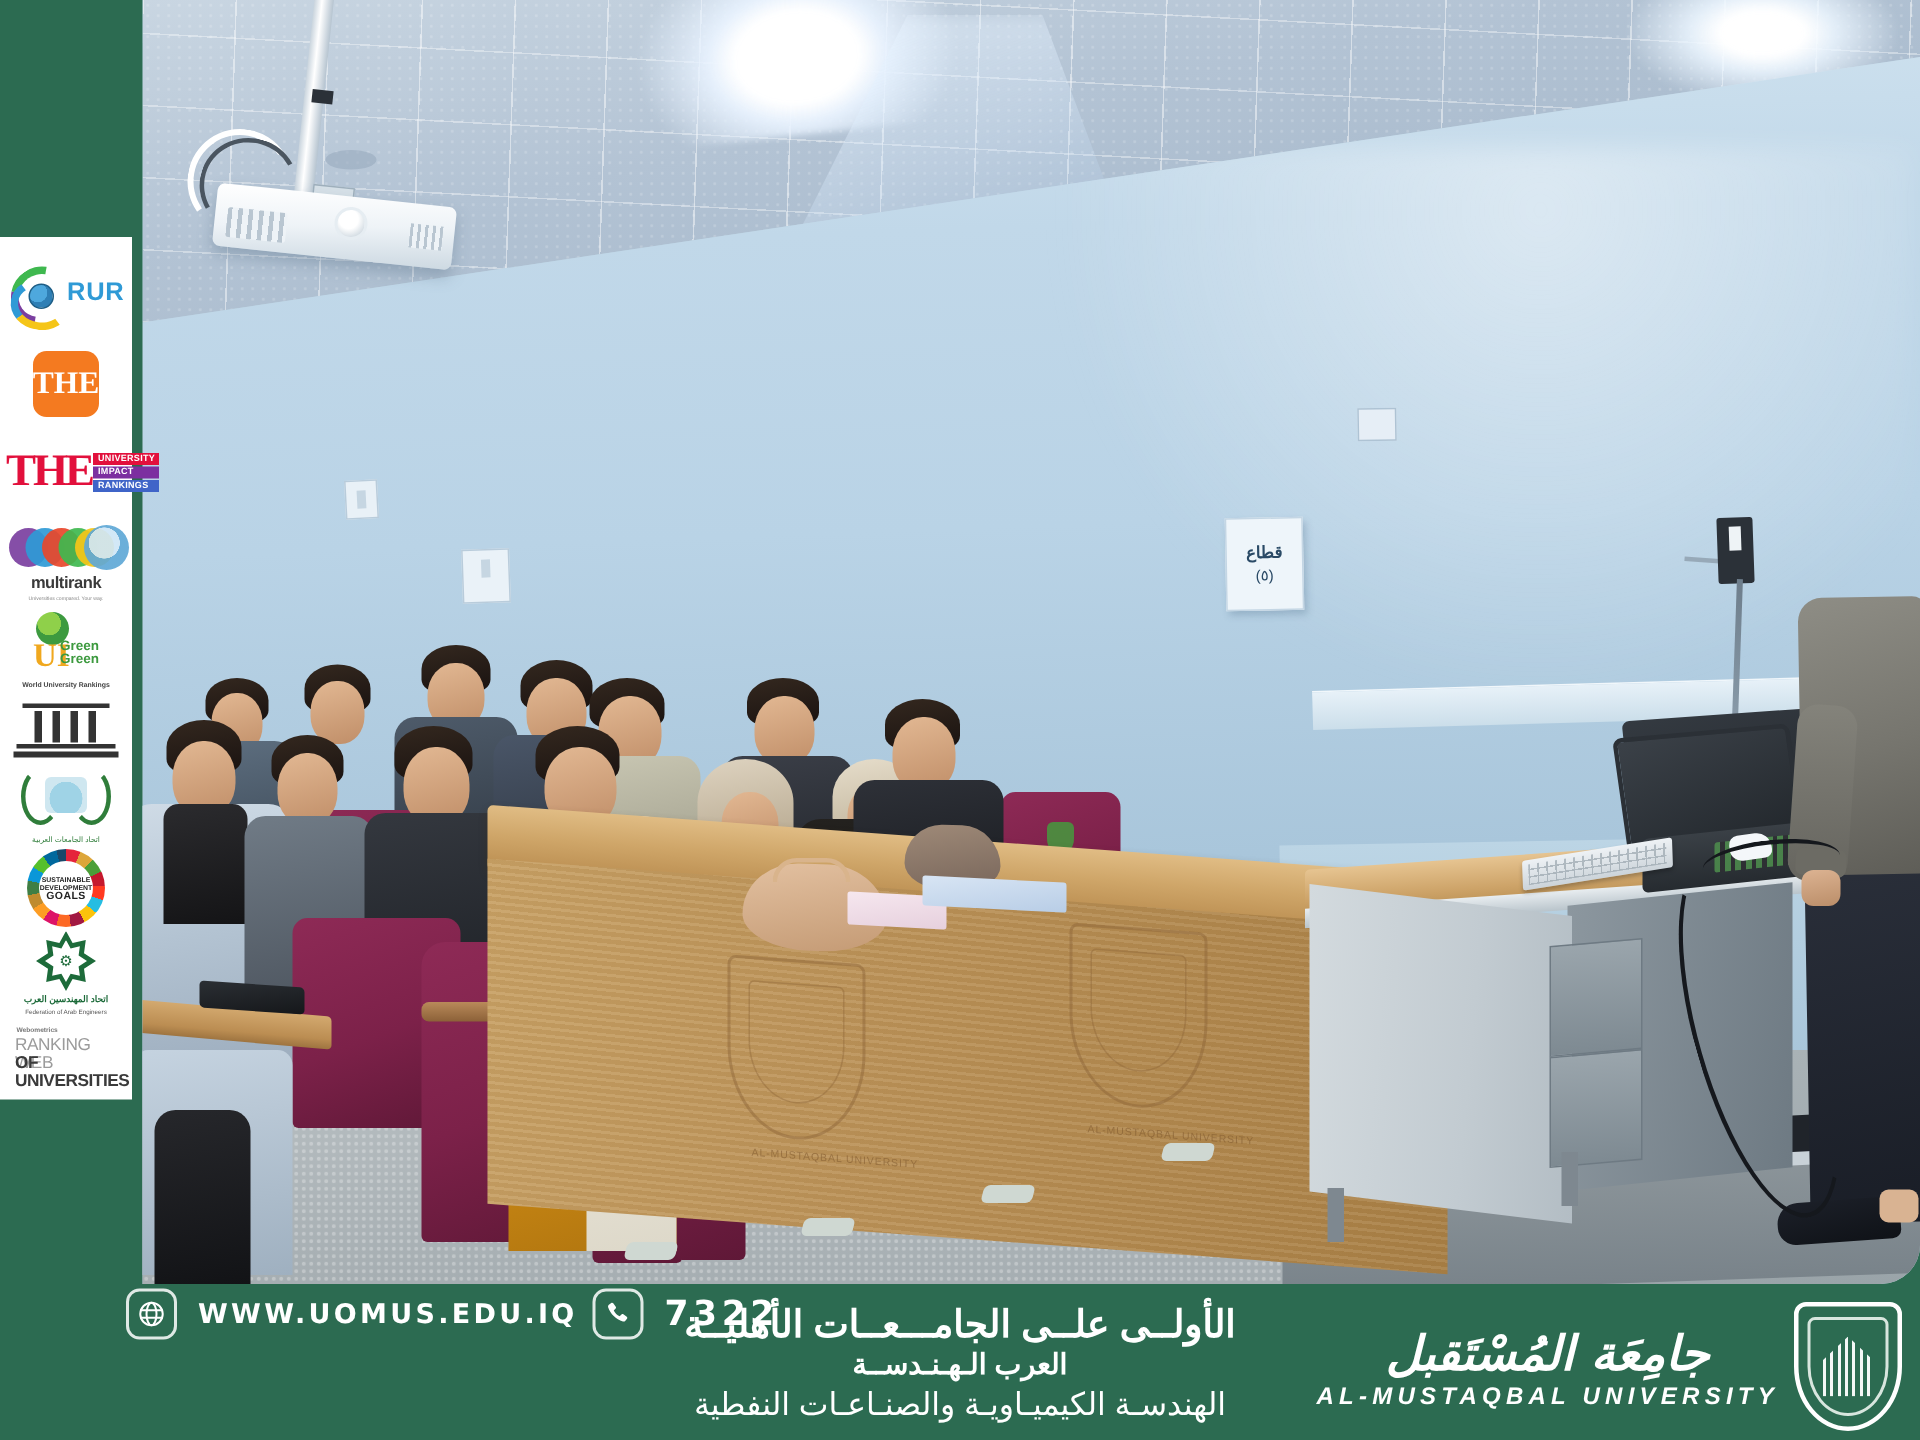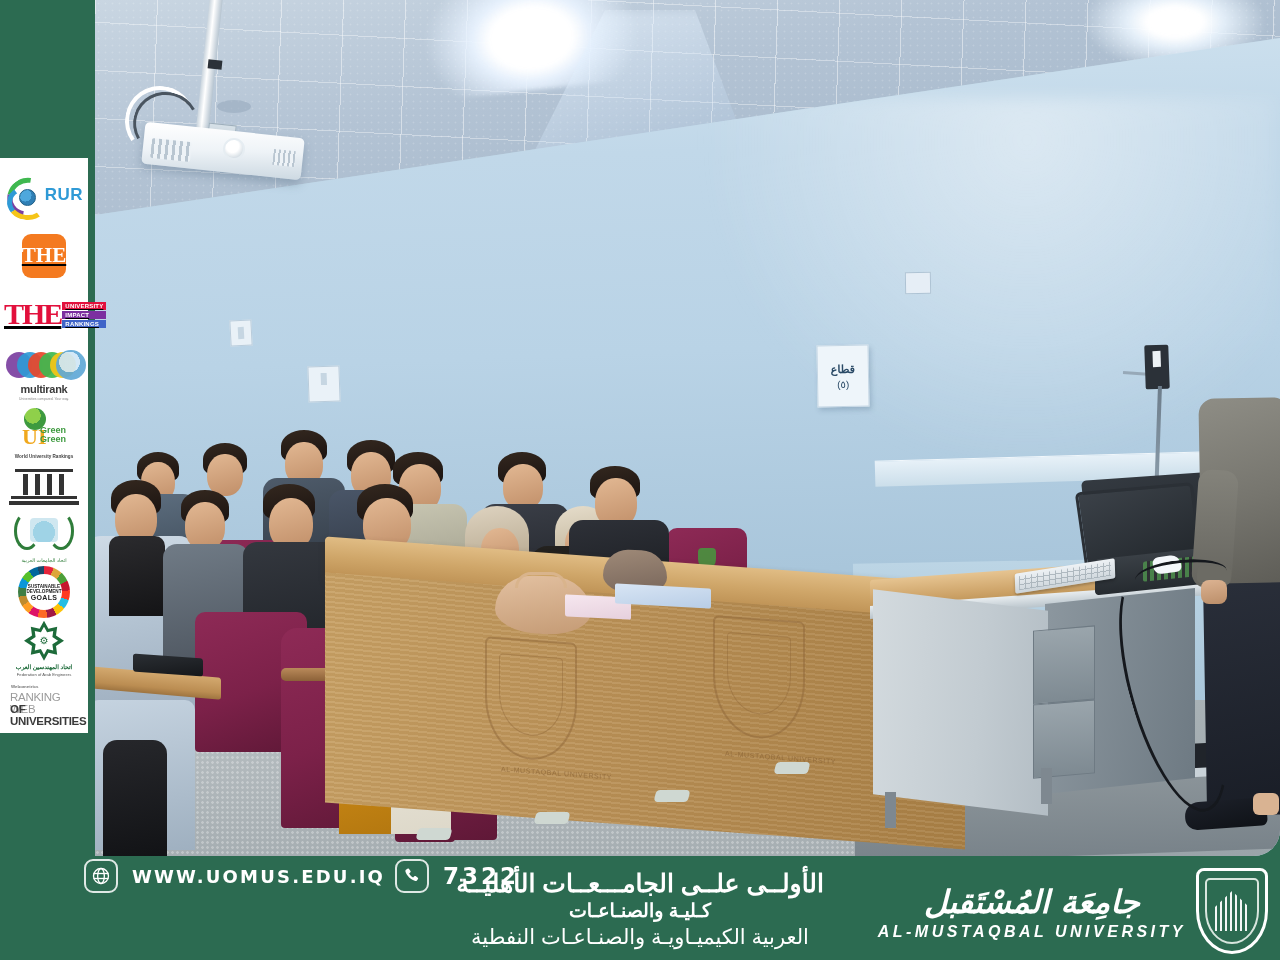--- a/index.html
+++ b/index.html
@@ -21,21 +21,20 @@
     background: #ffffff;
     display: flex; flex-direction: column;
     align-items: center; justify-content: space-between;
     padding: 10px 4px 10px 4px;
     z-index: 6;
   }
   .rank-logo {
     width: 80px; height: 60px;
     display: flex; align-items: center; justify-content: center;
     position: relative;
-    text-decoration: underline;
   }
 
   
   .rur-wrap { position: relative; width: 78px; height: 46px; }
   .rur-arc {
     position: absolute; left: 2px; top: 4px; width: 40px; height: 38px;
     border: 5px solid transparent;
     border-top-color: #3fb84f; border-left-color: #7b3fa0;
     border-radius: 50%;
     transform: rotate(-35deg);
@@ -910,22 +909,22 @@
           <svg width="20" height="20" viewBox="0 0 24 24" fill="#fff">
             <path d="M6.6 3.2c.5-.4 1.2-.3 1.6.2l2 2.7c.3.5.3 1.1-.1 1.5L8.6 9.1c1 2.1 2.6 3.7 4.7 4.7l1.5-1.5c.4-.4 1-.5 1.5-.2l2.7 2c.5.4.6 1.1.2 1.6l-1.3 1.6c-.5.6-1.3.8-2 .6C10.3 16.3 6 12 4.1 6.6c-.2-.7 0-1.5.6-2l1.9-1.4z"></path>
           </svg>
         </span>
         <span class="ctext" id="phone-text">7322</span>
       </div>
     </div>
 
     <div id="arabic-block">
       <div id="ar1">الأولــى علــى الجامـــعــات الأهليــة</div>
-      <div id="ar2">كـليـة والصنـاعـات</div>
-      <div id="ar3">العربية الكيميـاويـة والصنـاعـات النفطية</div>
+      <div id="ar2">العرب الـهـنـدســة</div>
+      <div id="ar3">الهندسـة الكيميـاويـة والصنـاعـات النفطية</div>
     </div>
 
     <div id="brand-block">
       <div id="brand-text">
         <div id="brand-ar">جامِعَة المُسْتَقبل</div>
         <div id="brand-en">AL-MUSTAQBAL  UNIVERSITY</div>
       </div>
       <div id="crest">
         <div id="crest-in">
           <div id="crest-dome"></div>

